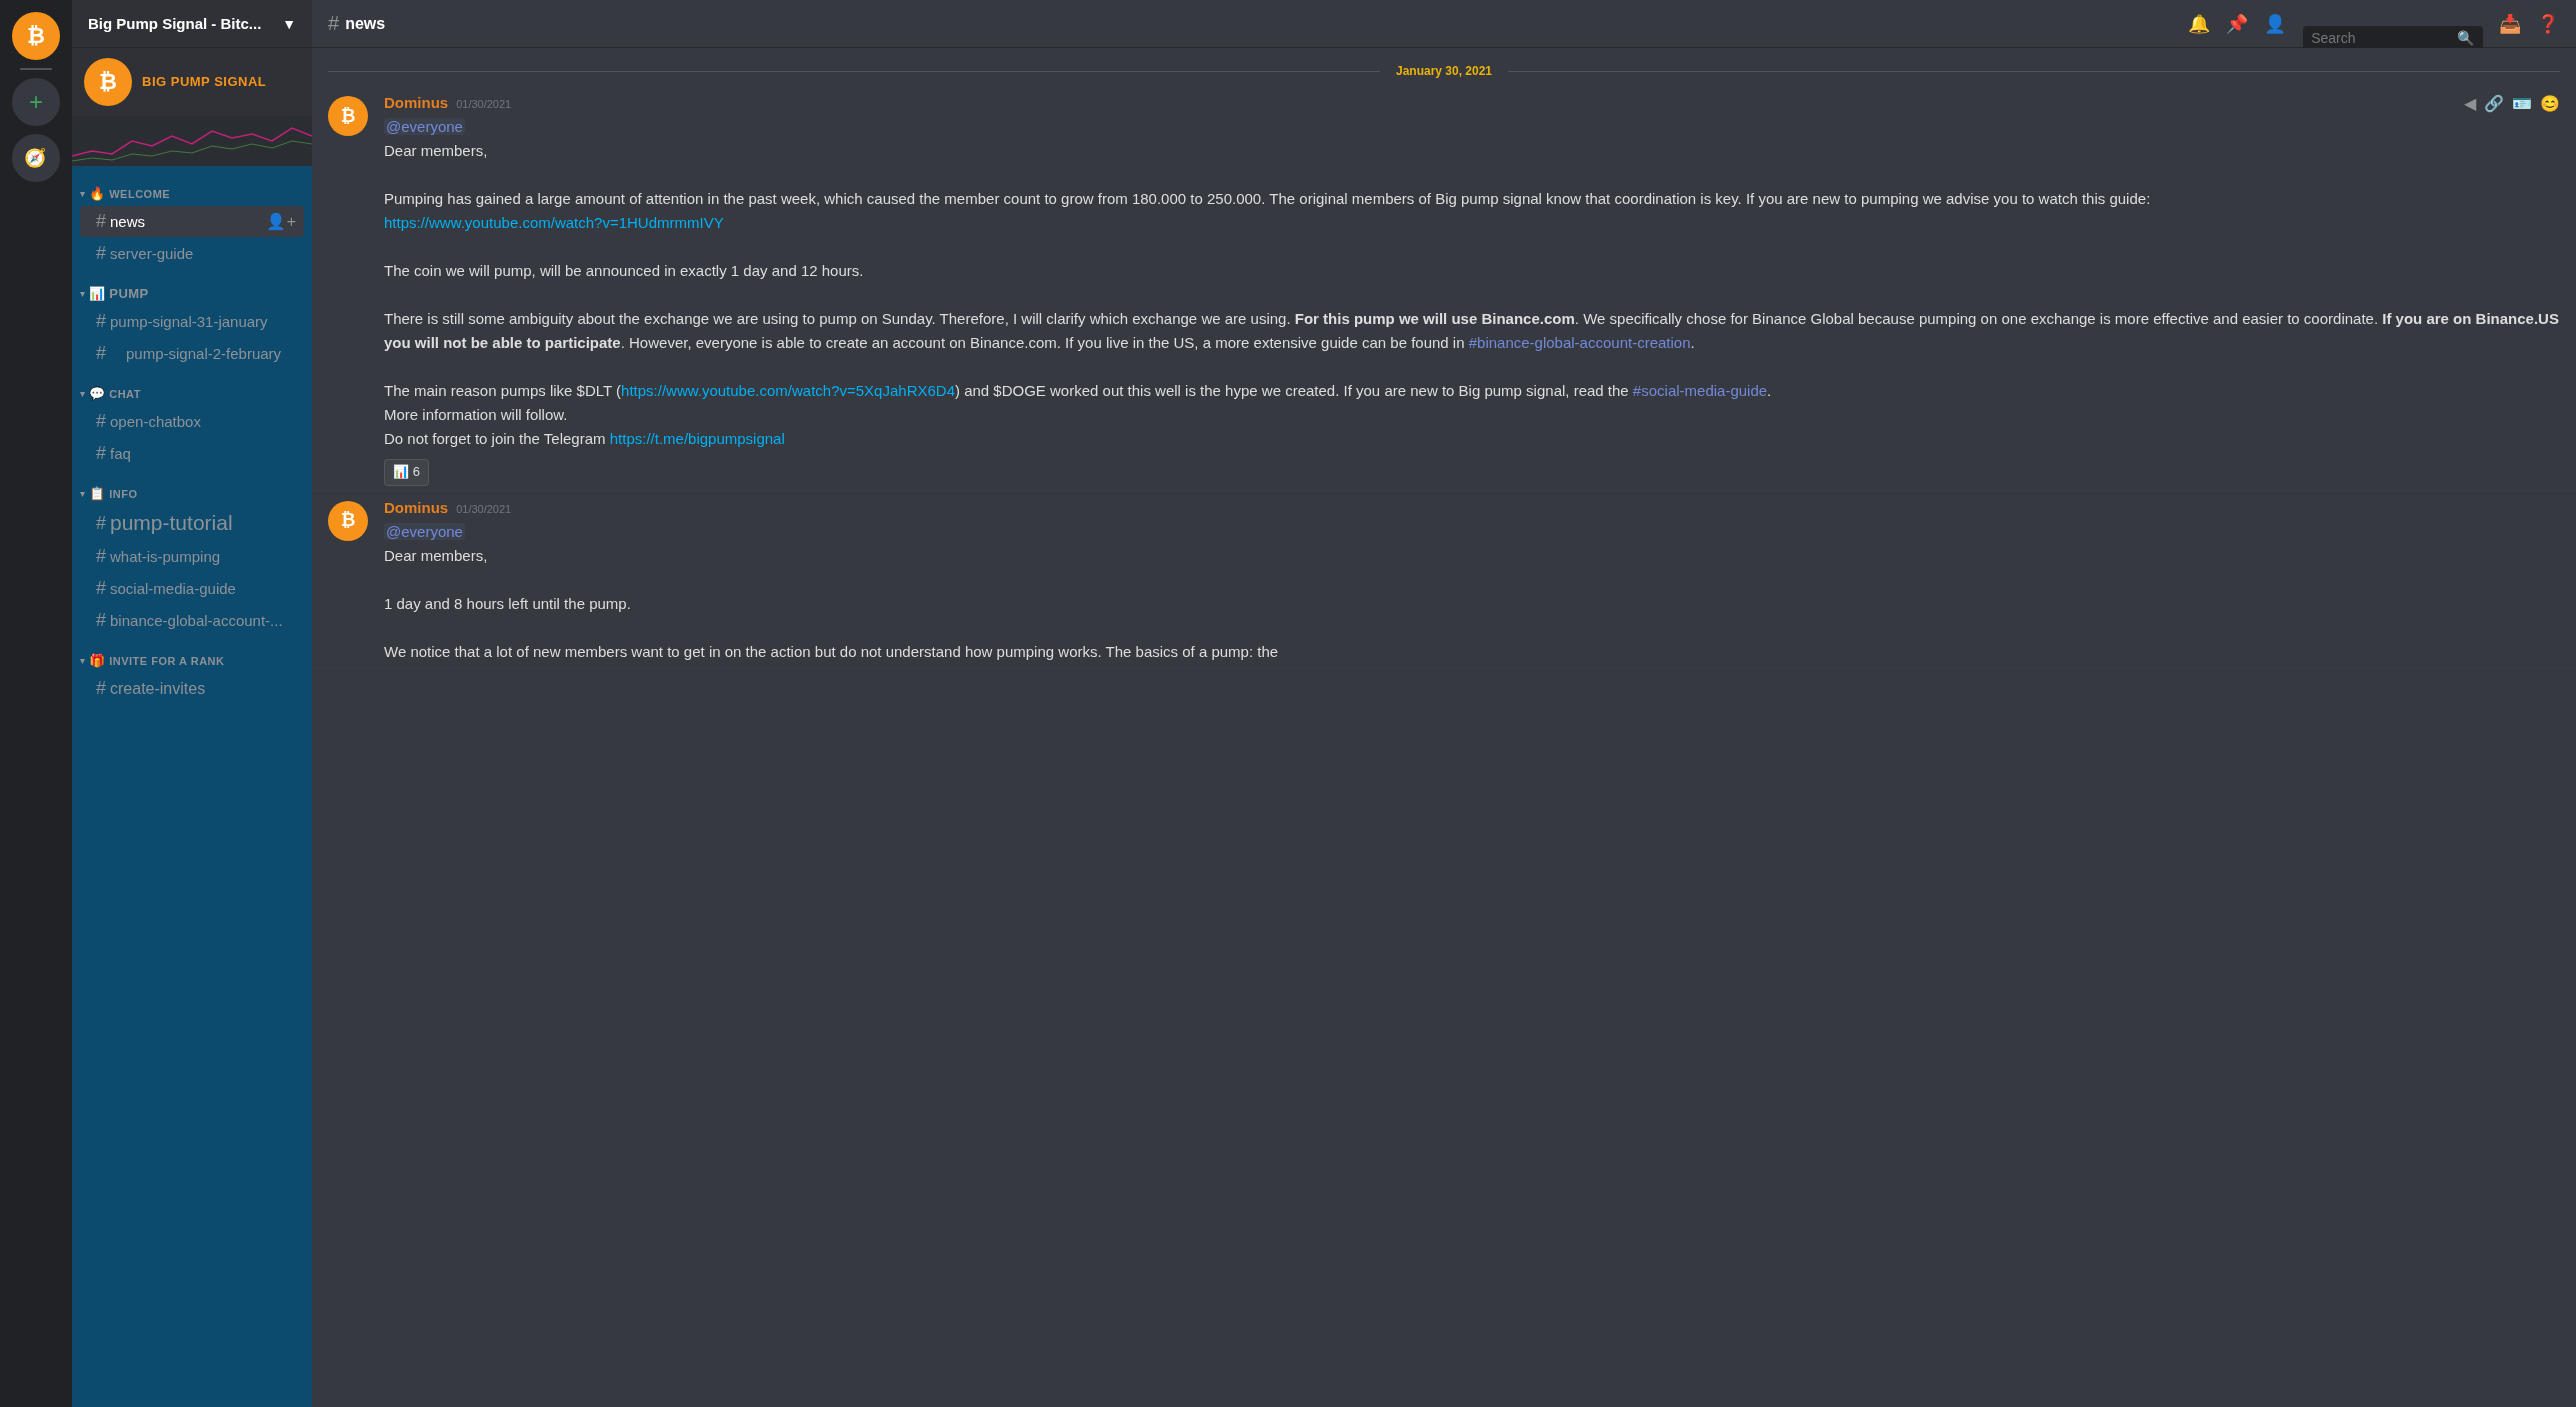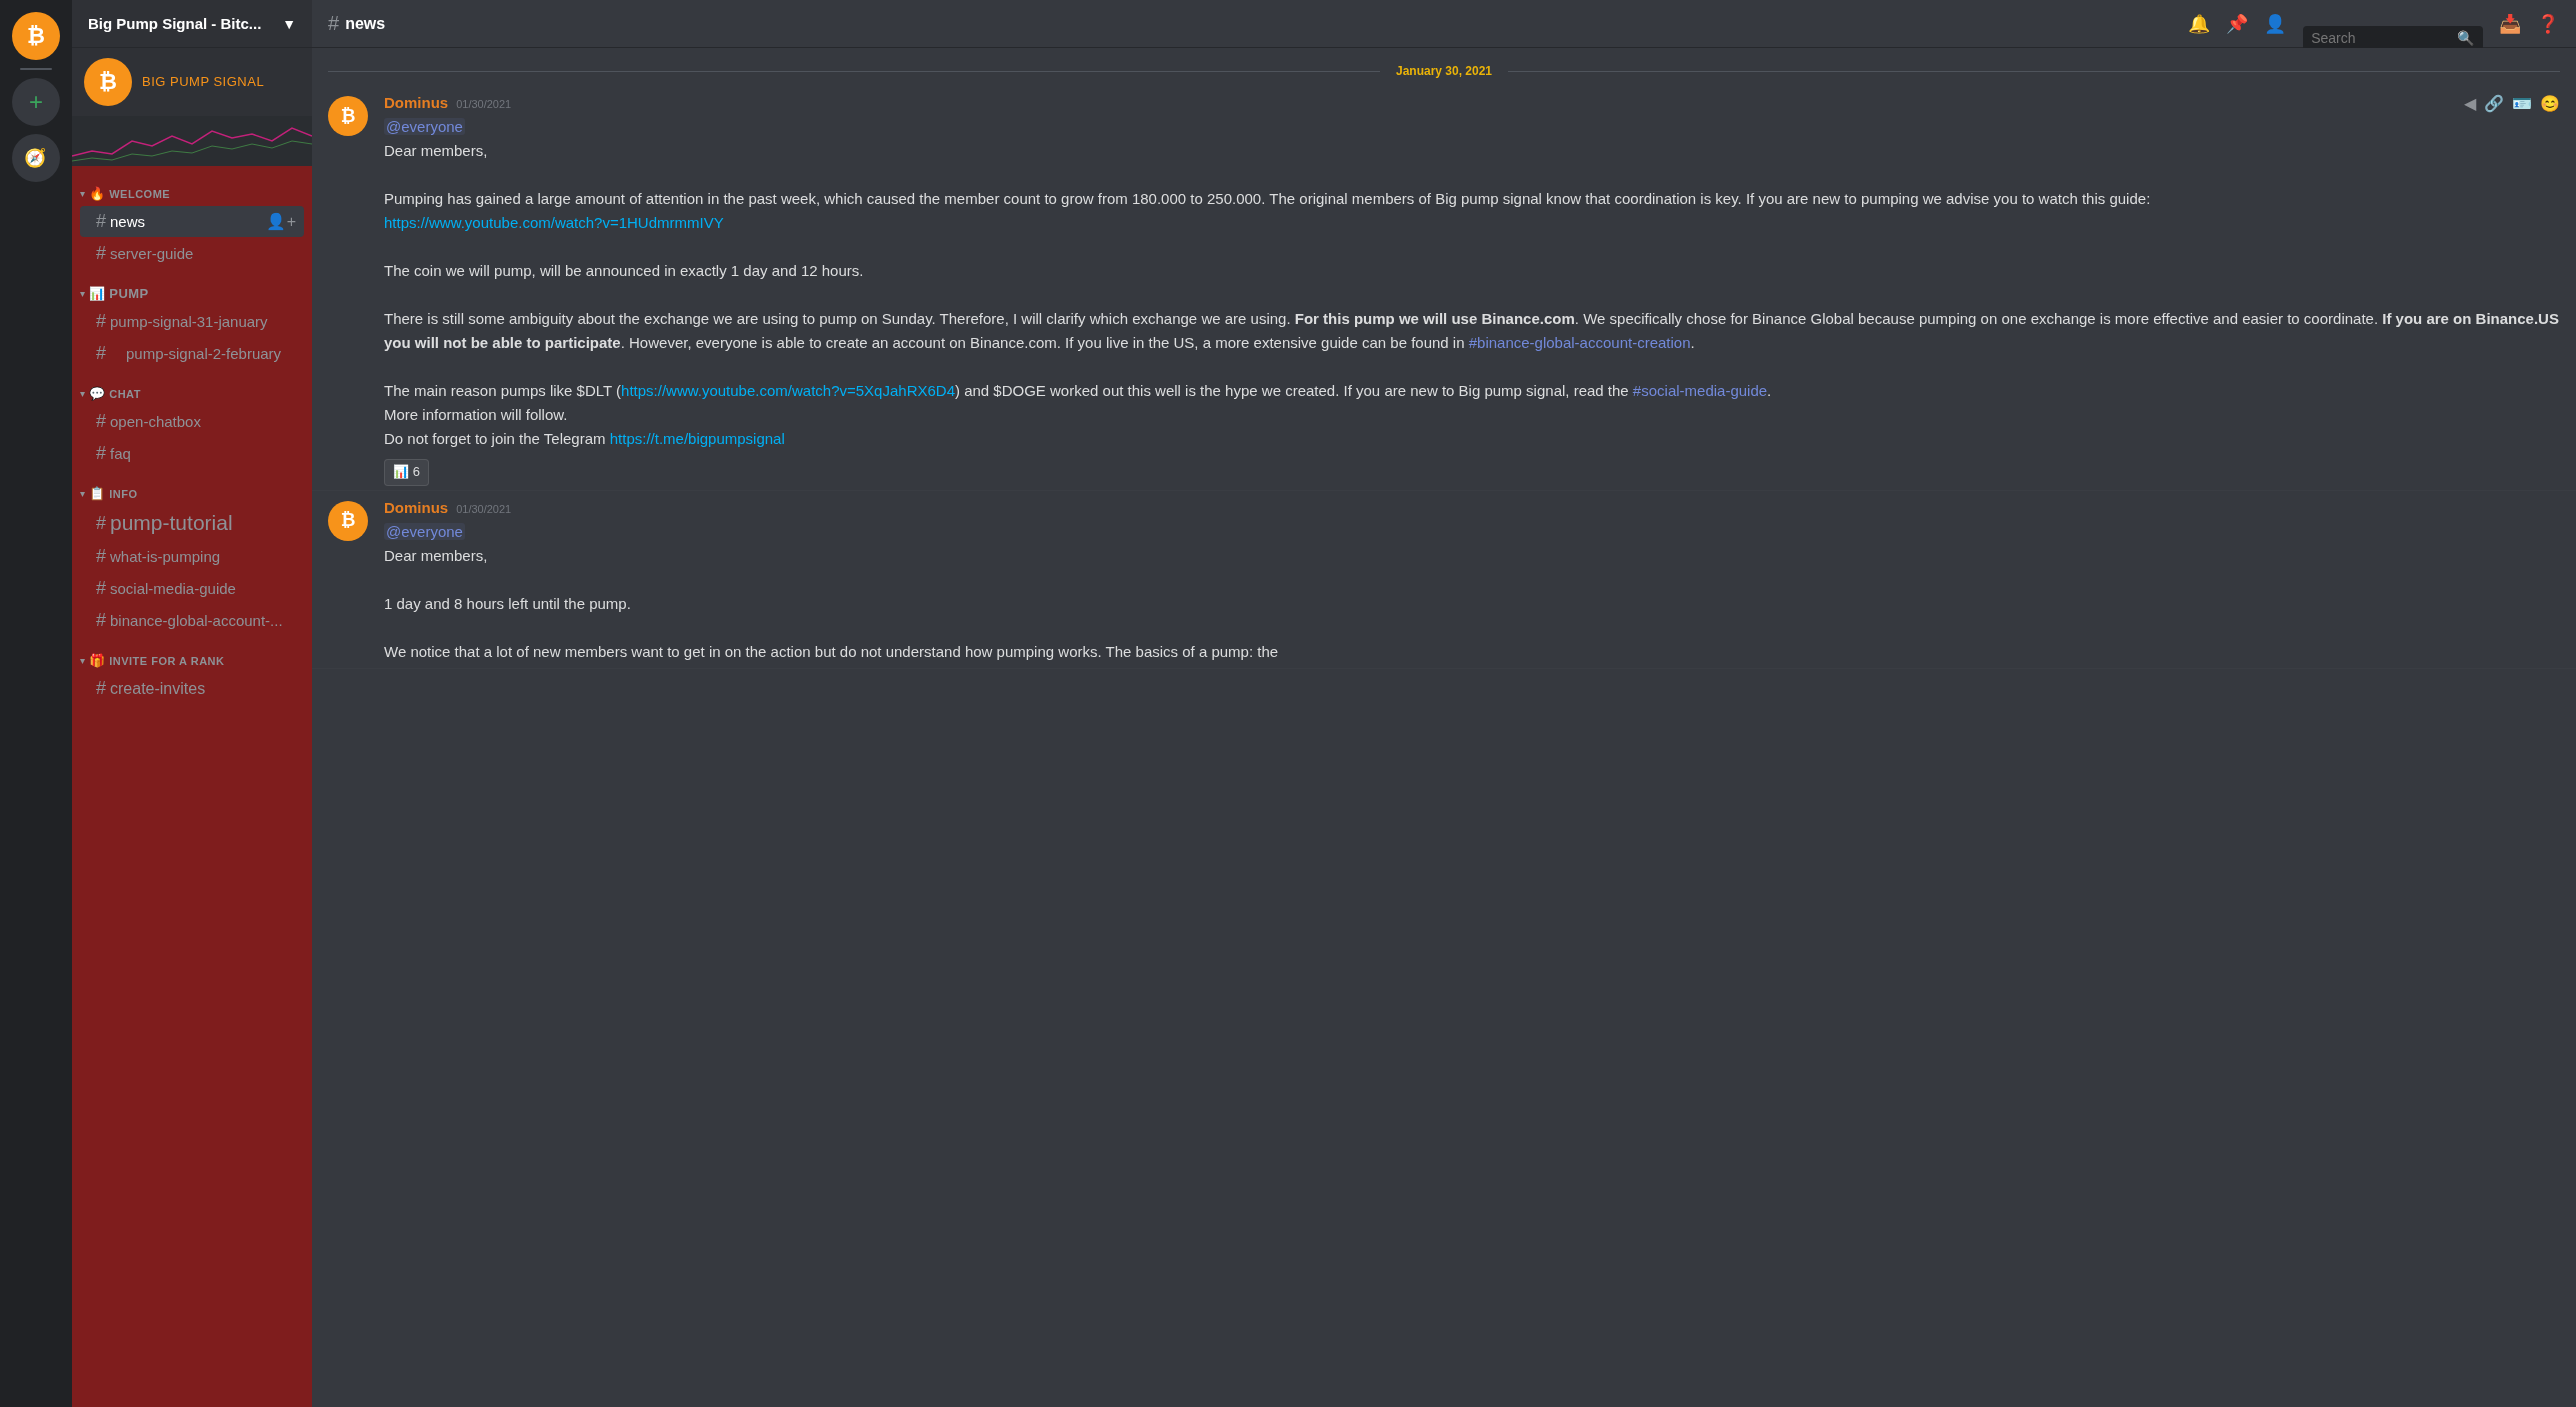--- a/index.html
+++ b/index.html
@@ -49,30 +49,30 @@
 </head>
 <body>
 
 <div style="width:72px;background:#202225;display:flex;flex-direction:column;align-items:center;padding-top:12px;gap:8px;flex-shrink:0;overflow-y:auto;">
   <div style="width:48px;height:48px;border-radius:50%;background:#f7931a;display:flex;align-items:center;justify-content:center;color:white;font-weight:bold;font-size:22px;cursor:pointer;">₿</div>
   <div style="width:32px;height:2px;background:#4f545c;border-radius:1px;"></div>
   <div style="width:48px;height:48px;border-radius:50%;background:#36393f;display:flex;align-items:center;justify-content:center;color:#3ba55c;font-size:24px;cursor:pointer;">+</div>
   <div style="width:48px;height:48px;border-radius:50%;background:#36393f;display:flex;align-items:center;justify-content:center;color:#3ba55c;font-size:18px;cursor:pointer;">🧭</div>
 </div>
 
-<div style="width:240px;background:#7f1d1d;display:flex;flex-direction:column;flex-shrink:0;overflow:hidden;">
+<div style="width:240px;background:#0c4a6e;display:flex;flex-direction:column;flex-shrink:0;overflow:hidden;">
 
   <div style="height:48px;padding:0 16px;display:flex;align-items:center;justify-content:space-between;cursor:pointer;border-bottom:1px solid #26282c;background:#2f3136;">
     <span style="font-weight:700;color:#fff;font-size:15px;white-space:nowrap;overflow:hidden;text-overflow:ellipsis;max-width:190px;">Big Pump Signal - Bitc...</span>
     <span style="color:#fff;font-size:14px;">▼</span>
   </div>
 
   <div style="padding:10px 12px;display:flex;align-items:center;gap:10px;background:#2f3136;">
     <div style="width:48px;height:48px;background:#f7931a;border-radius:50%;display:flex;align-items:center;justify-content:center;color:white;font-weight:bold;font-size:22px;flex-shrink:0;">₿</div>
-    <span style="color:#f7931a;font-weight:400;font-size:13px;text-transform:uppercase;letter-spacing:0.5px;line-height:1.2;">BIG PUMP SIGNAL</span>
+    <span style="color:#f7931a;font-weight:700;font-size:13px;text-transform:uppercase;letter-spacing:0.5px;line-height:1.2;">BIG PUMP SIGNAL</span>
   </div>
 
   <div style="height:50px;background:#2a2d31;position:relative;overflow:hidden;">
     <svg viewBox="0 0 240 50" width="240" height="50">
       <polyline points="0,40 20,35 40,38 60,25 80,30 100,20 120,28 140,15 160,22 180,18 200,25 220,12 240,20" fill="none" stroke="#e91e8c" stroke-width="1.5" opacity="0.8"></polyline>
       <polyline points="0,45 20,42 40,44 60,38 80,40 100,35 120,37 140,30 160,33 180,28 200,32 220,25 240,28" fill="none" stroke="#4caf50" stroke-width="1" opacity="0.6"></polyline>
     </svg>
   </div>
 
   <div style="flex:1;overflow-y:auto;padding:4px 0;" class="channel-list">

